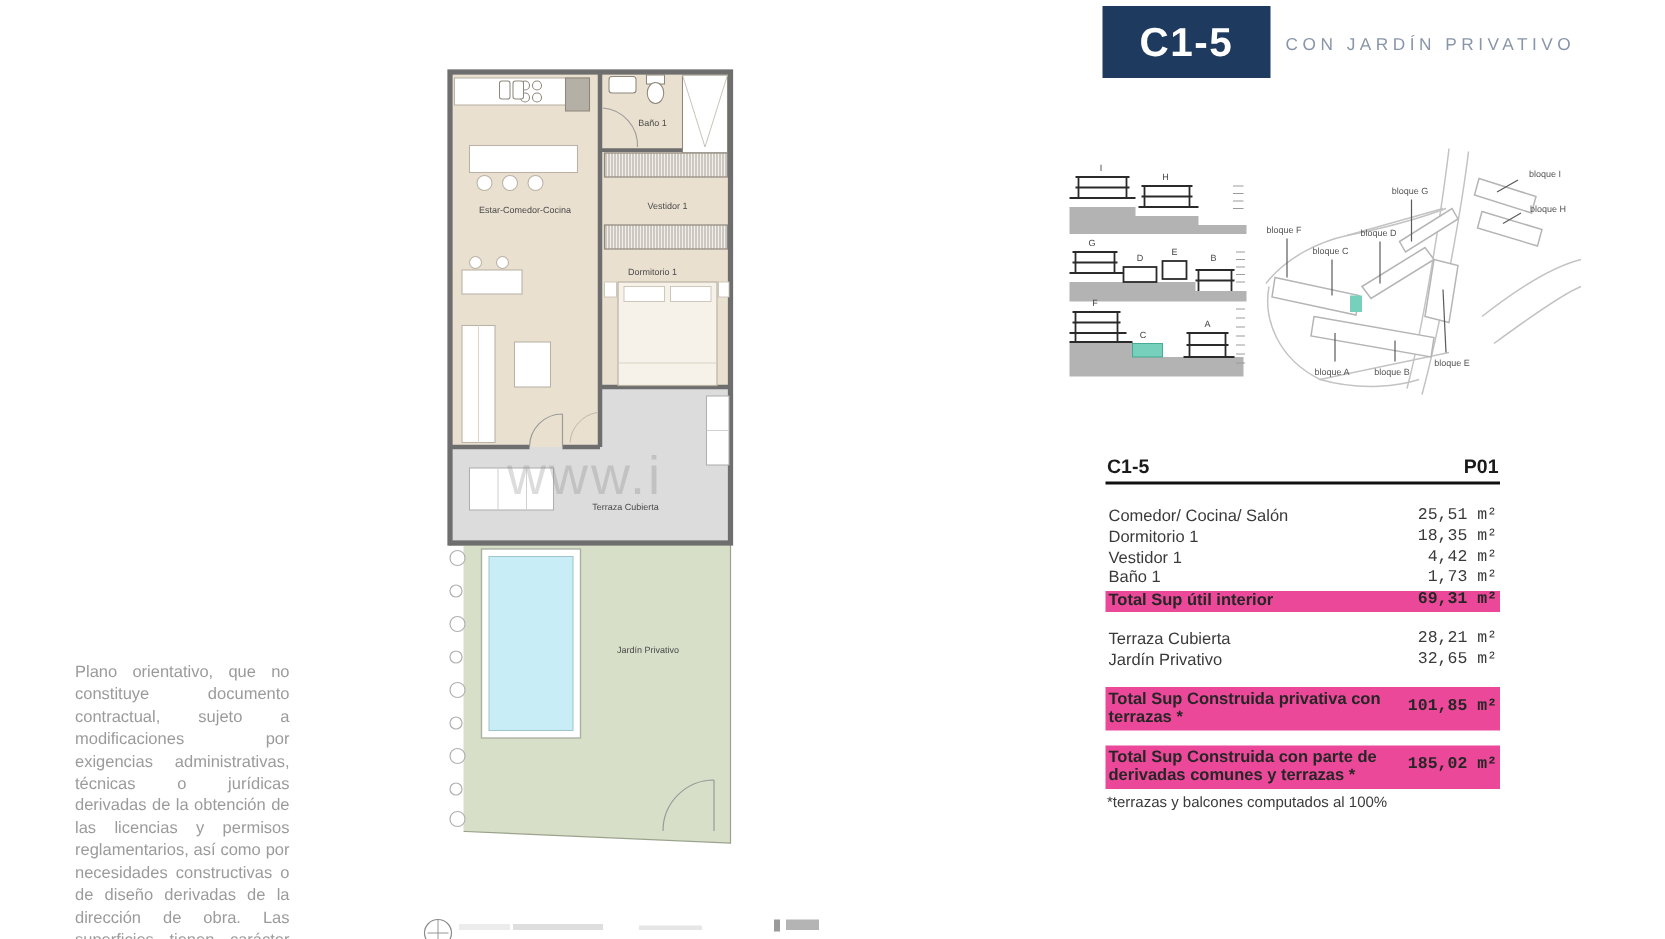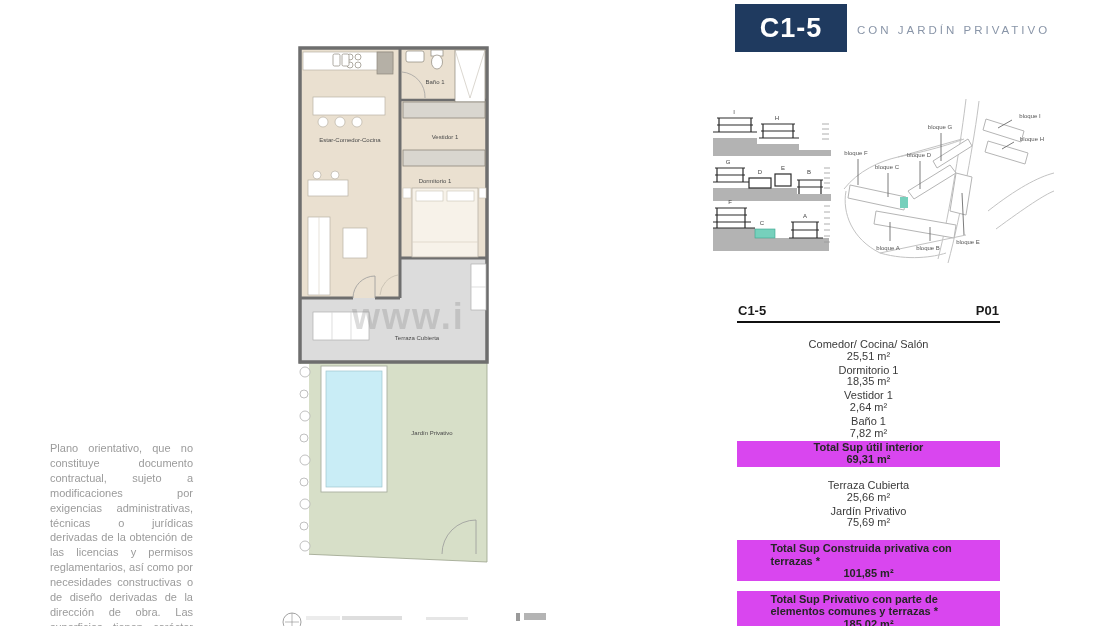--- a/index.html
+++ b/index.html
@@ -19,34 +19,34 @@
     position:absolute; left:857px; top:24px; font-size:11.5px; color:#8995a8;
     letter-spacing:3px; white-space:nowrap;
   }
   
   .sections-svg { position:absolute; left:703px; top:98px; width:135px; height:155px; }
   .sitemap-svg  { position:absolute; left:838px; top:93px; width:217px; height:172px; }
   .plan-svg     { position:absolute; left:295px; top:42px; width:196px; height:526px; }
   .scalebar-svg { position:absolute; left:280px; top:608px; width:290px; height:18px; }
   svg text { font-family:"Liberation Sans", sans-serif; }
   .plan-watermark {
-    position:absolute; left:352px; top:296px; font-size:36px; font-weight:bold;
+    position:absolute; left:338px; top:296px; font-size:36px; font-weight:normal;
     color:rgba(130,130,130,0.28); letter-spacing:2px; pointer-events:none;
   }
   
   .area-table { position:absolute; left:737px; top:303px; width:263px; font-size:11px; color:#3a3a3a; }
   .area-table .thead {
     display:flex; justify-content:space-between; font-weight:bold; font-size:13px;
     color:#1a1a1a; padding:0 1px 3px 1px; border-bottom:2.5px solid #101010; margin-bottom:15px;
   }
   .arow { display:flex; justify-content:space-between; align-items:center;
-          line-height:11.8px; padding:1px 2px;flex-direction:column; }
+          line-height:11.8px; padding:1px 2px; }
   .arow .lbl { text-align:left; }
-  .arow .val { text-align:right; white-space:nowrap; }
-  .arow.total { background:#d946ef; font-weight:bold; color:#262626; margin-top:1px; }
+  .arow .val { text-align:right; white-space:nowrap;font-family:Liberation Mono, monospace; }
+  .arow.total { background:#ec4899; font-weight:bold; color:#262626; margin-top:1px; }
   .arow.gap { margin-top:12px; }
   .arow.multi { margin-top:10px;justify-content:space-between; }
   .arow.multi .lbl { width:196px; line-height:12.5px; padding:1px 0; }
   .footnote { margin-top:4px; font-size:10px; color:#3a3a3a; padding-left:1px; }
   
   .disclaimer {
     position:absolute; left:50px; top:441px; width:143px; font-size:11px;
     color:#9b9b9b; text-align:justify; line-height:14.9px;
   }
 </style>
@@ -282,46 +282,47 @@
     <div class="arow">
       <span class="lbl">Comedor/ Cocina/ Salón</span>
       <span class="val">25,51 m²</span>
     </div>
     <div class="arow">
       <span class="lbl">Dormitorio 1</span>
       <span class="val">18,35 m²</span>
     </div>
     <div class="arow">
       <span class="lbl">Vestidor 1</span>
-      <span class="val">2,64 m²</span>
+      <span class="val">4,42 m²</span>
     </div>
     <div class="arow">
       <span class="lbl">Baño 1</span>
-      <span class="val">7,82 m²</span>
+      <span class="val">1,73 m²</span>
     </div>
     <div class="arow total">
       <span class="lbl">Total Sup útil interior</span>
       <span class="val">69,31 m²</span>
     </div>
     <div class="arow gap">
       <span class="lbl">Terraza Cubierta</span>
-      <span class="val">25,66 m²</span>
+      <span class="val">28,21 m²</span>
     </div>
     <div class="arow">
       <span class="lbl">Jardín Privativo</span>
-      <span class="val">75,69 m²</span>
+      <span class="val">32,65 m²</span>
     </div>
     <div class="arow total multi">
       <span class="lbl">Total Sup Construida privativa con terrazas *</span>
       <span class="val">101,85 m²</span>
     </div>
     <div class="arow total multi">
-      <span class="lbl">Total Sup Privativo con parte de elementos comunes y terrazas *</span>
+      <span class="lbl">Total Sup Construida con parte de derivadas comunes y terrazas *</span>
       <span class="val">185,02 m²</span>
     </div>
+    <div class="footnote">*terrazas y balcones computados al 100%</div>
   </div>
 
   <p class="disclaimer">Plano orientativo, que no constituye documento contractual, sujeto a modificaciones por exigencias administrativas, técnicas o jurídicas derivadas de la obtención de las licencias y permisos reglamentarios, así como por necesidades constructivas o de diseño derivadas de la dirección de obra. Las superficies tienen carácter provisional hasta la obtención de la licencia de primera ocupación.</p>
 
   <svg class="scalebar-svg" viewBox="0 0 290 18">
     <g>
       <circle cx="12" cy="14" r="9" stroke="#8a8a8a" stroke-width="0.8" fill="none"></circle>
       <path d="M12,5 V23 M5,14 H19" stroke="#8a8a8a" stroke-width="0.6"></path>
     </g>
     <g>

